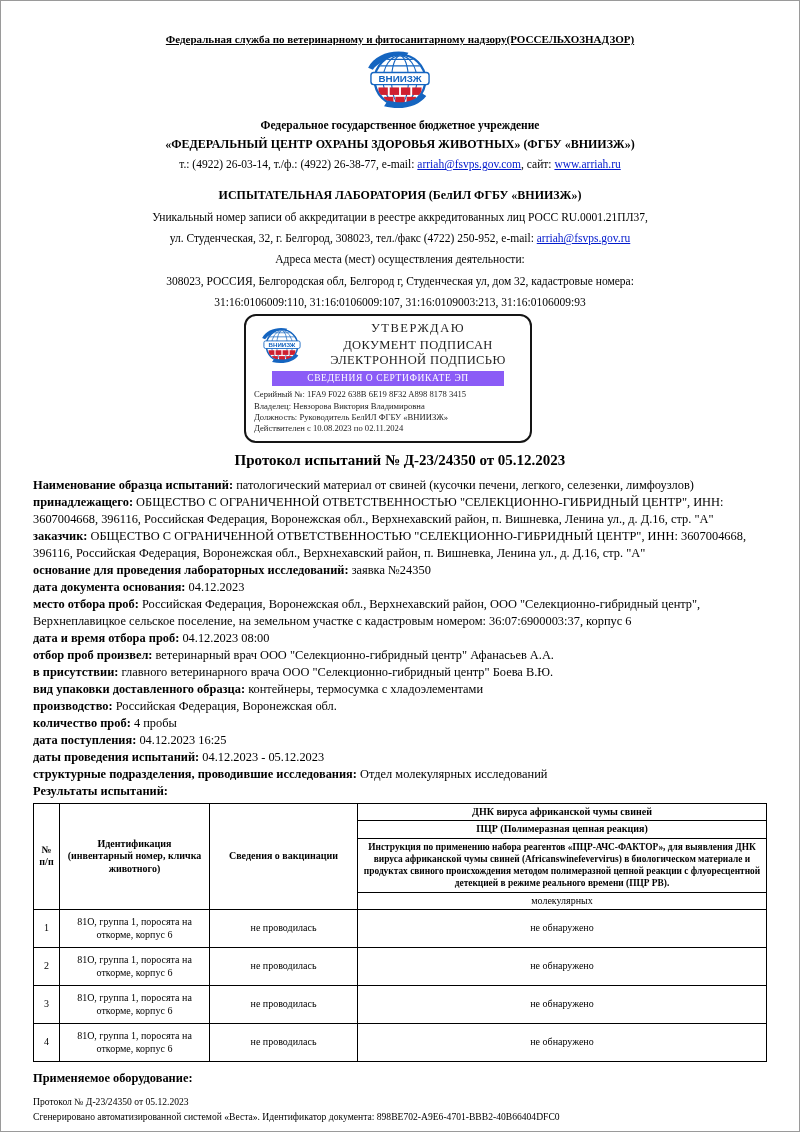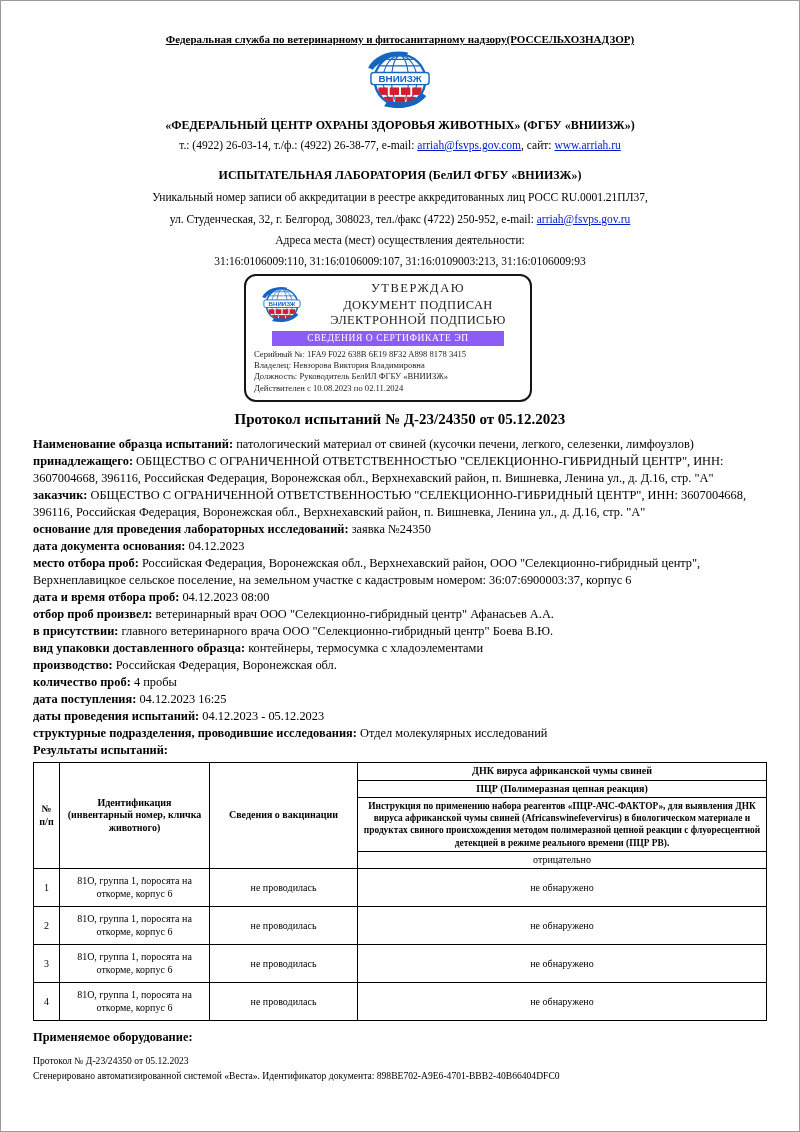--- a/index.html
+++ b/index.html
@@ -78,27 +78,29 @@
             <rect x="43" y="51" width="10" height="8"></rect>
           <rect x="55" y="51" width="10" height="8"></rect>
         </g>
       </g>
       <path d="M 76 50 C 68 61, 50 66, 31 61 L 35 55 C 49 59, 63 57, 71 47 Z" fill="#1565c0"></path>
       <rect x="17" y="25" width="62" height="13" rx="3" fill="#ffffff" stroke="#1565c0" stroke-width="1.5"></rect>
       <text x="48" y="35.5" text-anchor="middle" font-size="10.5" font-weight="bold" fill="#1565c0" font-family="Liberation Sans, sans-serif">ВНИИЗЖ</text>
     </svg>
   </div>
 
+  <div class="hl bold">Федеральное государственное бюджетное учреждение</div>
   <div class="hl bold org-name">«ФЕДЕРАЛЬНЫЙ ЦЕНТР ОХРАНЫ ЗДОРОВЬЯ ЖИВОТНЫХ» (ФГБУ «ВНИИЗЖ»)</div>
   <div class="hl"><span>т.: (4922) 26-03-14, т./ф.: (4922) 26-38-77, e-mail: </span><a class="link">arriah@fsvps.gov.com</a><span>, сайт: </span><a class="link">www.arriah.ru</a></div>
 
   <div class="hl bold lab-title">ИСПЫТАТЕЛЬНАЯ ЛАБОРАТОРИЯ (БелИЛ ФГБУ «ВНИИЗЖ»)</div>
   <div class="hl lab-line">Уникальный номер записи об аккредитации в реестре аккредитованных лиц РОСС RU.0001.21ПЛ37,</div>
   <div class="hl lab-line"><span>ул. Студенческая, 32, г. Белгород, 308023, тел./факс (4722) 250-952, e-mail: </span><a class="link">arriah@fsvps.gov.ru</a></div>
   <div class="hl lab-line">Адреса места (мест) осуществления деятельности:</div>
+  <div class="hl lab-line">308023, РОССИЯ, Белгородская обл, Белгород г, Студенческая ул, дом 32, кадастровые номера:</div>
   <div class="hl">31:16:0106009:110, 31:16:0106009:107, 31:16:0109003:213, 31:16:0106009:93</div>
 
   <div class="stamp-row">
     <div class="stamp">
       <div class="stamp-top">
         <svg class="logo-small" viewBox="0 0 96 64">
           <path d="M14 20 C 21 6, 40 0, 57 4 L 50 14 C 38 10, 27 12, 19 22 Z" fill="#1565c0"></path>
           <circle cx="48" cy="33" r="27" fill="#ffffff" stroke="#1565c0" stroke-width="2.5"></circle>
           <defs>
               <clipPath id="gclip2">
@@ -175,21 +177,21 @@
         <td rowspan="4" class="hb">Сведения о вакцинации</td>
         <td class="hb">ДНК вируса африканской чумы свиней</td>
       </tr>
       <tr>
         <td class="hb">ПЦР (Полимеразная цепная реакция)</td>
       </tr>
       <tr>
         <td class="hb instr">Инструкция по применению набора реагентов «ПЦР-АЧС-ФАКТОР», для выявления ДНК вируса африканской чумы свиней (Africanswinefevervirus) в биологическом материале и продуктах свиного происхождения методом полимеразной цепной реакции с флуоресцентной детекцией в режиме реального времени (ПЦР РВ).</td>
       </tr>
       <tr>
-        <td class="norm">отрицательно</td>
+        <td class="norm">молекулярных</td>
       </tr>
     </tbody>
     <tbody class="rows">
         <tr>
           <td>1</td>
           <td>81О, группа 1, поросята на откорме, корпус 6</td>
           <td>не проводилась</td>
           <td>не обнаружено</td>
         </tr>
         <tr>

